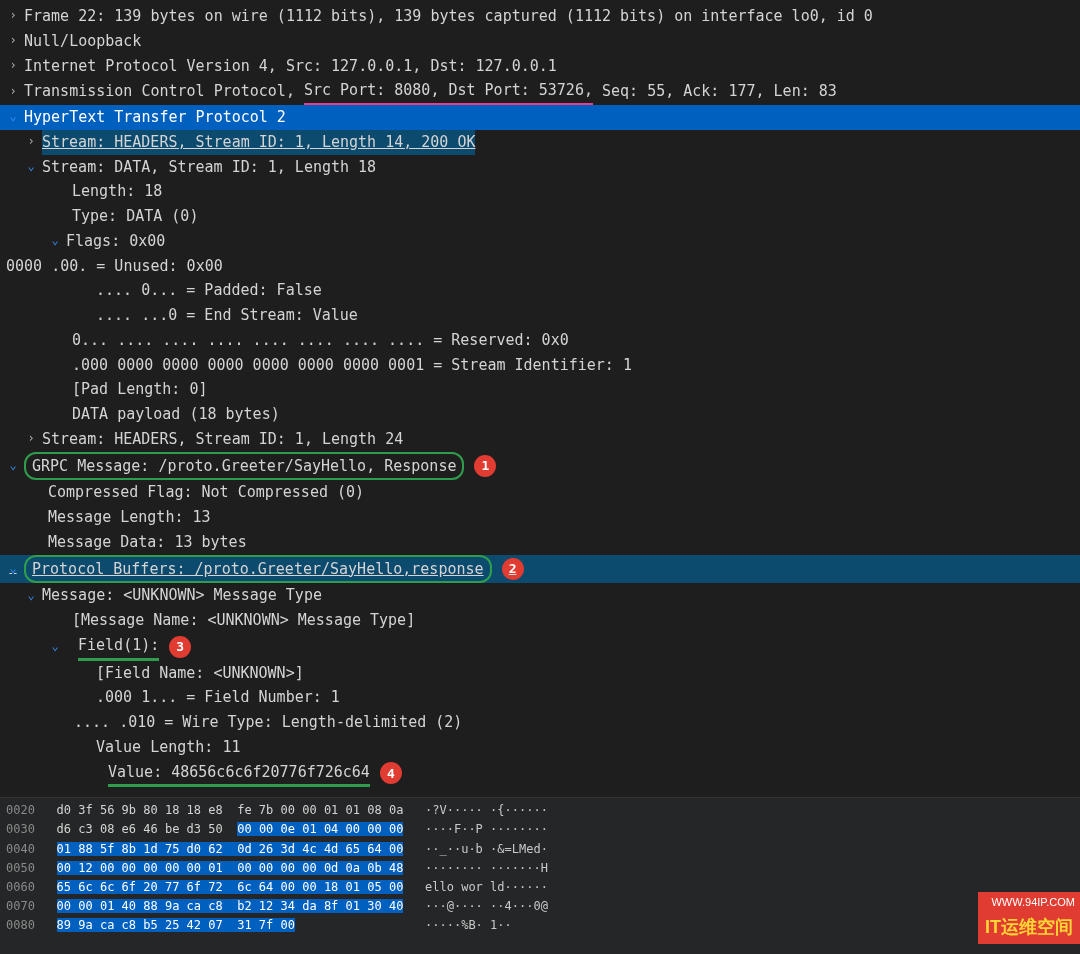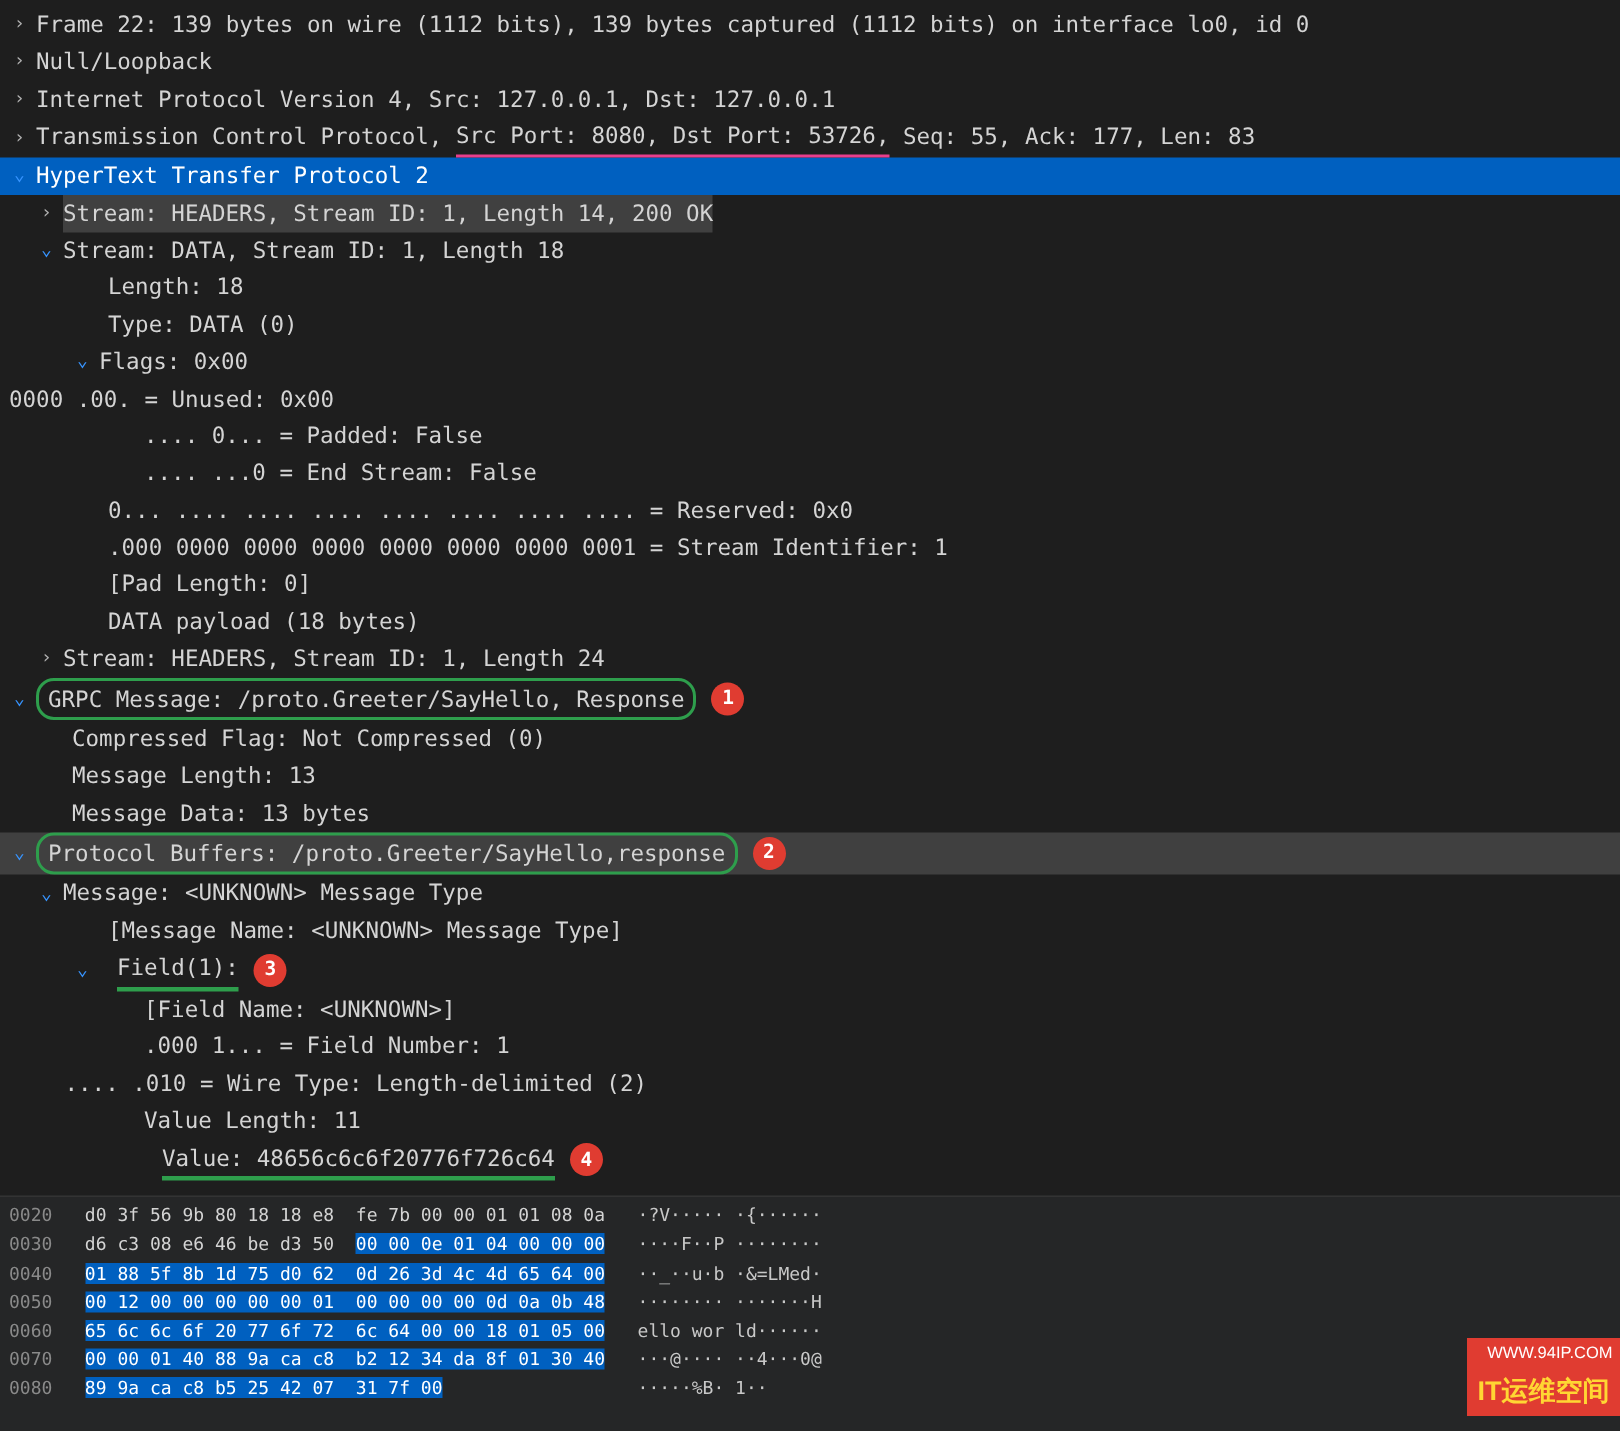--- a/index.html
+++ b/index.html
@@ -21,21 +21,21 @@
   .chev {
     width: 14px;
     display: inline-block;
     color: #b0b0b0;
     font-size: 12px;
     text-align: center;
     margin-right: 4px;
   }
   .chev-down { color: #3794ff; }
   .sel { background: #0060c0; color: #fff; }
-  .sel-alt { background: #404040; }
+  .sel-alt { background: #0c4a6e; text-decoration: underline; }
   .pink-under { border-bottom: 2px solid #e83e8c; padding-bottom: 0px; }
   .green-under { border-bottom: 3px solid #2e9e4c; padding-bottom: 0px; margin-left: 12px; }
   .green-box {
     border: 2px solid #2e9e4c;
     border-radius: 12px;
     padding: 0 6px;
     display: inline-block;
   }
   .callout {
     display: inline-flex;
@@ -91,37 +91,37 @@
   <div class="row"><span class="chev">›</span><span>Internet Protocol Version 4, Src: 127.0.0.1, Dst: 127.0.0.1</span></div>
   <div class="row"><span class="chev">›</span><span>Transmission Control Protocol, </span><span class="pink-under">Src Port: 8080, Dst Port: 53726,</span><span> Seq: 55, Ack: 177, Len: 83</span></div>
   <div class="row sel"><span class="chev chev-down">⌄</span><span>HyperText Transfer Protocol 2</span></div>
   <div class="row" style="padding-left:24px"><span class="chev">›</span><span class="sel-alt">Stream: HEADERS, Stream ID: 1, Length 14, 200 OK</span></div>
   <div class="row" style="padding-left:24px"><span class="chev chev-down">⌄</span><span>Stream: DATA, Stream ID: 1, Length 18</span></div>
   <div class="row" style="padding-left:72px"><span>Length: 18</span></div>
   <div class="row" style="padding-left:72px"><span>Type: DATA (0)</span></div>
   <div class="row" style="padding-left:48px"><span class="chev chev-down">⌄</span><span>Flags: 0x00</span></div>
   <div class="row" style=""><span>0000 .00. = Unused: 0x00</span></div>
   <div class="row" style="padding-left:96px"><span>.... 0... = Padded: False</span></div>
-  <div class="row" style="padding-left:96px"><span>.... ...0 = End Stream: False</span></div>
+  <div class="row" style="padding-left:96px"><span>.... ...0 = End Stream: Value</span></div>
   <div class="row" style="padding-left:72px"><span>0... .... .... .... .... .... .... .... = Reserved: 0x0</span></div>
   <div class="row" style="padding-left:72px"><span>.000 0000 0000 0000 0000 0000 0000 0001 = Stream Identifier: 1</span></div>
   <div class="row" style="padding-left:72px"><span>[Pad Length: 0]</span></div>
   <div class="row" style="padding-left:72px"><span>DATA payload (18 bytes)</span></div>
   <div class="row" style="padding-left:24px"><span class="chev">›</span><span>Stream: HEADERS, Stream ID: 1, Length 24</span></div>
   <div class="row" style="padding-left:6px"><span class="chev chev-down">⌄</span><span class="green-box">GRPC Message: /proto.Greeter/SayHello, Response</span><span class="callout">1</span></div>
   <div class="row" style="padding-left:48px"><span>Compressed Flag: Not Compressed (0)</span></div>
   <div class="row" style="padding-left:48px"><span>Message Length: 13</span></div>
   <div class="row" style="padding-left:48px"><span>Message Data: 13 bytes</span></div>
   <div class="row sel-alt" style="padding-left:6px"><span class="chev chev-down">⌄</span><span class="green-box">Protocol Buffers: /proto.Greeter/SayHello,response</span><span class="callout">2</span></div>
   <div class="row" style="padding-left:24px"><span class="chev chev-down">⌄</span><span>Message: &lt;UNKNOWN&gt; Message Type</span></div>
   <div class="row" style="padding-left:72px"><span>[Message Name: &lt;UNKNOWN&gt; Message Type]</span></div>
   <div class="row" style="padding-left:48px"><span class="chev chev-down">⌄</span><span class="green-under">Field(1):</span><span class="callout">3</span></div>
   <div class="row" style="padding-left:96px"><span>[Field Name: &lt;UNKNOWN&gt;]</span></div>
   <div class="row" style="padding-left:96px"><span>.000 1... = Field Number: 1</span></div>
-  <div class="row" style="padding-left:43px"><span>.... .010 = Wire Type: Length-delimited (2)</span></div>
+  <div class="row" style="padding-left:74px"><span>.... .010 = Wire Type: Length-delimited (2)</span></div>
   <div class="row" style="padding-left:96px"><span>Value Length: 11</span></div>
   <div class="row" style="padding-left:96px"><span class="green-under"><span>Value: </span><span>48656c6c6f20776f726c64</span></span><span class="callout">4</span></div>
 </div>
 
 <div class="hex-pane">
   <div id="hex-rows">
       <div class="hex-row"><span class="off">0020   </span><span>d0 3f 56 9b 80 18 18 e8  fe 7b 00 00 01 01 08 0a</span><span class="ascii">   ·?V····· ·{······</span></div>
       <div class="hex-row"><span class="off">0030   </span><span>d6 c3 08 e6 46 be d3 50  </span><span class="hex-sel">00 00 0e 01 04 00 00 00</span><span class="ascii">   ····F··P ········</span></div>
       <div class="hex-row"><span class="off">0040   </span><span class="hex-sel">01 88 5f 8b 1d 75 d0 62  0d 26 3d 4c 4d 65 64 00</span><span class="ascii">   ··_··u·b ·&amp;=LMed·</span></div>
       <div class="hex-row"><span class="off">0050   </span><span class="hex-sel">00 12 00 00 00 00 00 01  00 00 00 00 0d 0a 0b 48</span><span class="ascii">   ········ ·······H</span></div>

